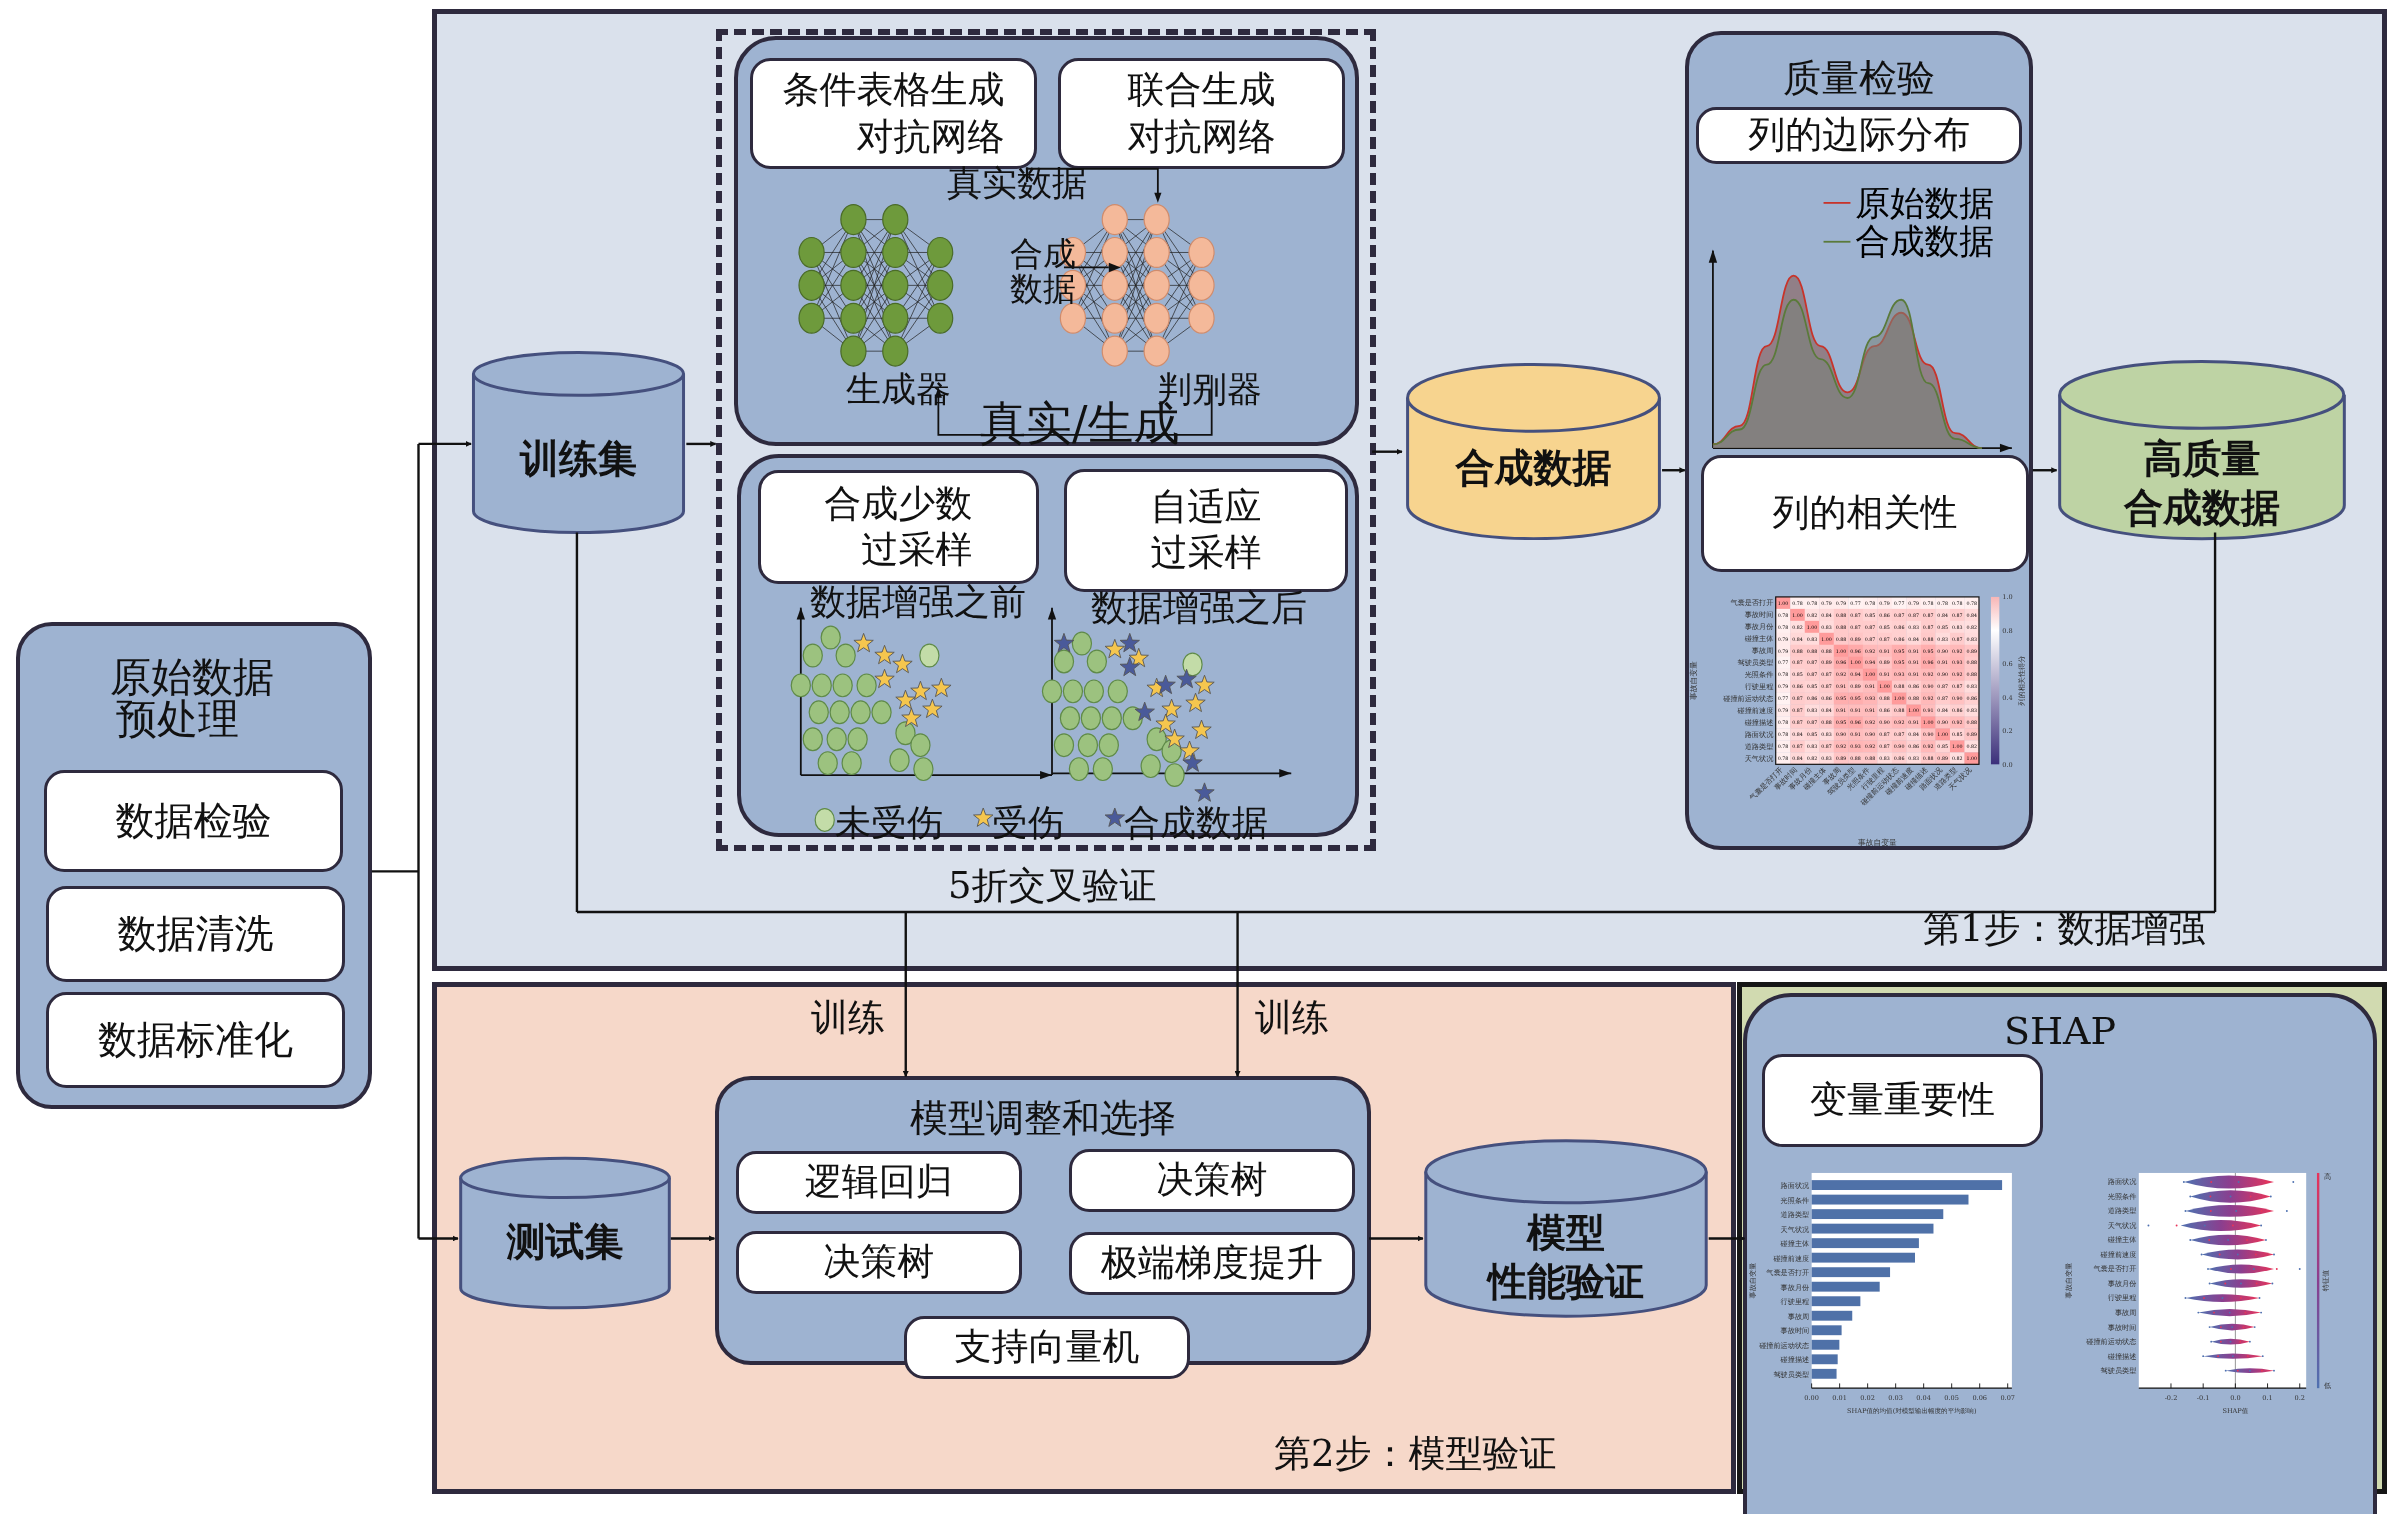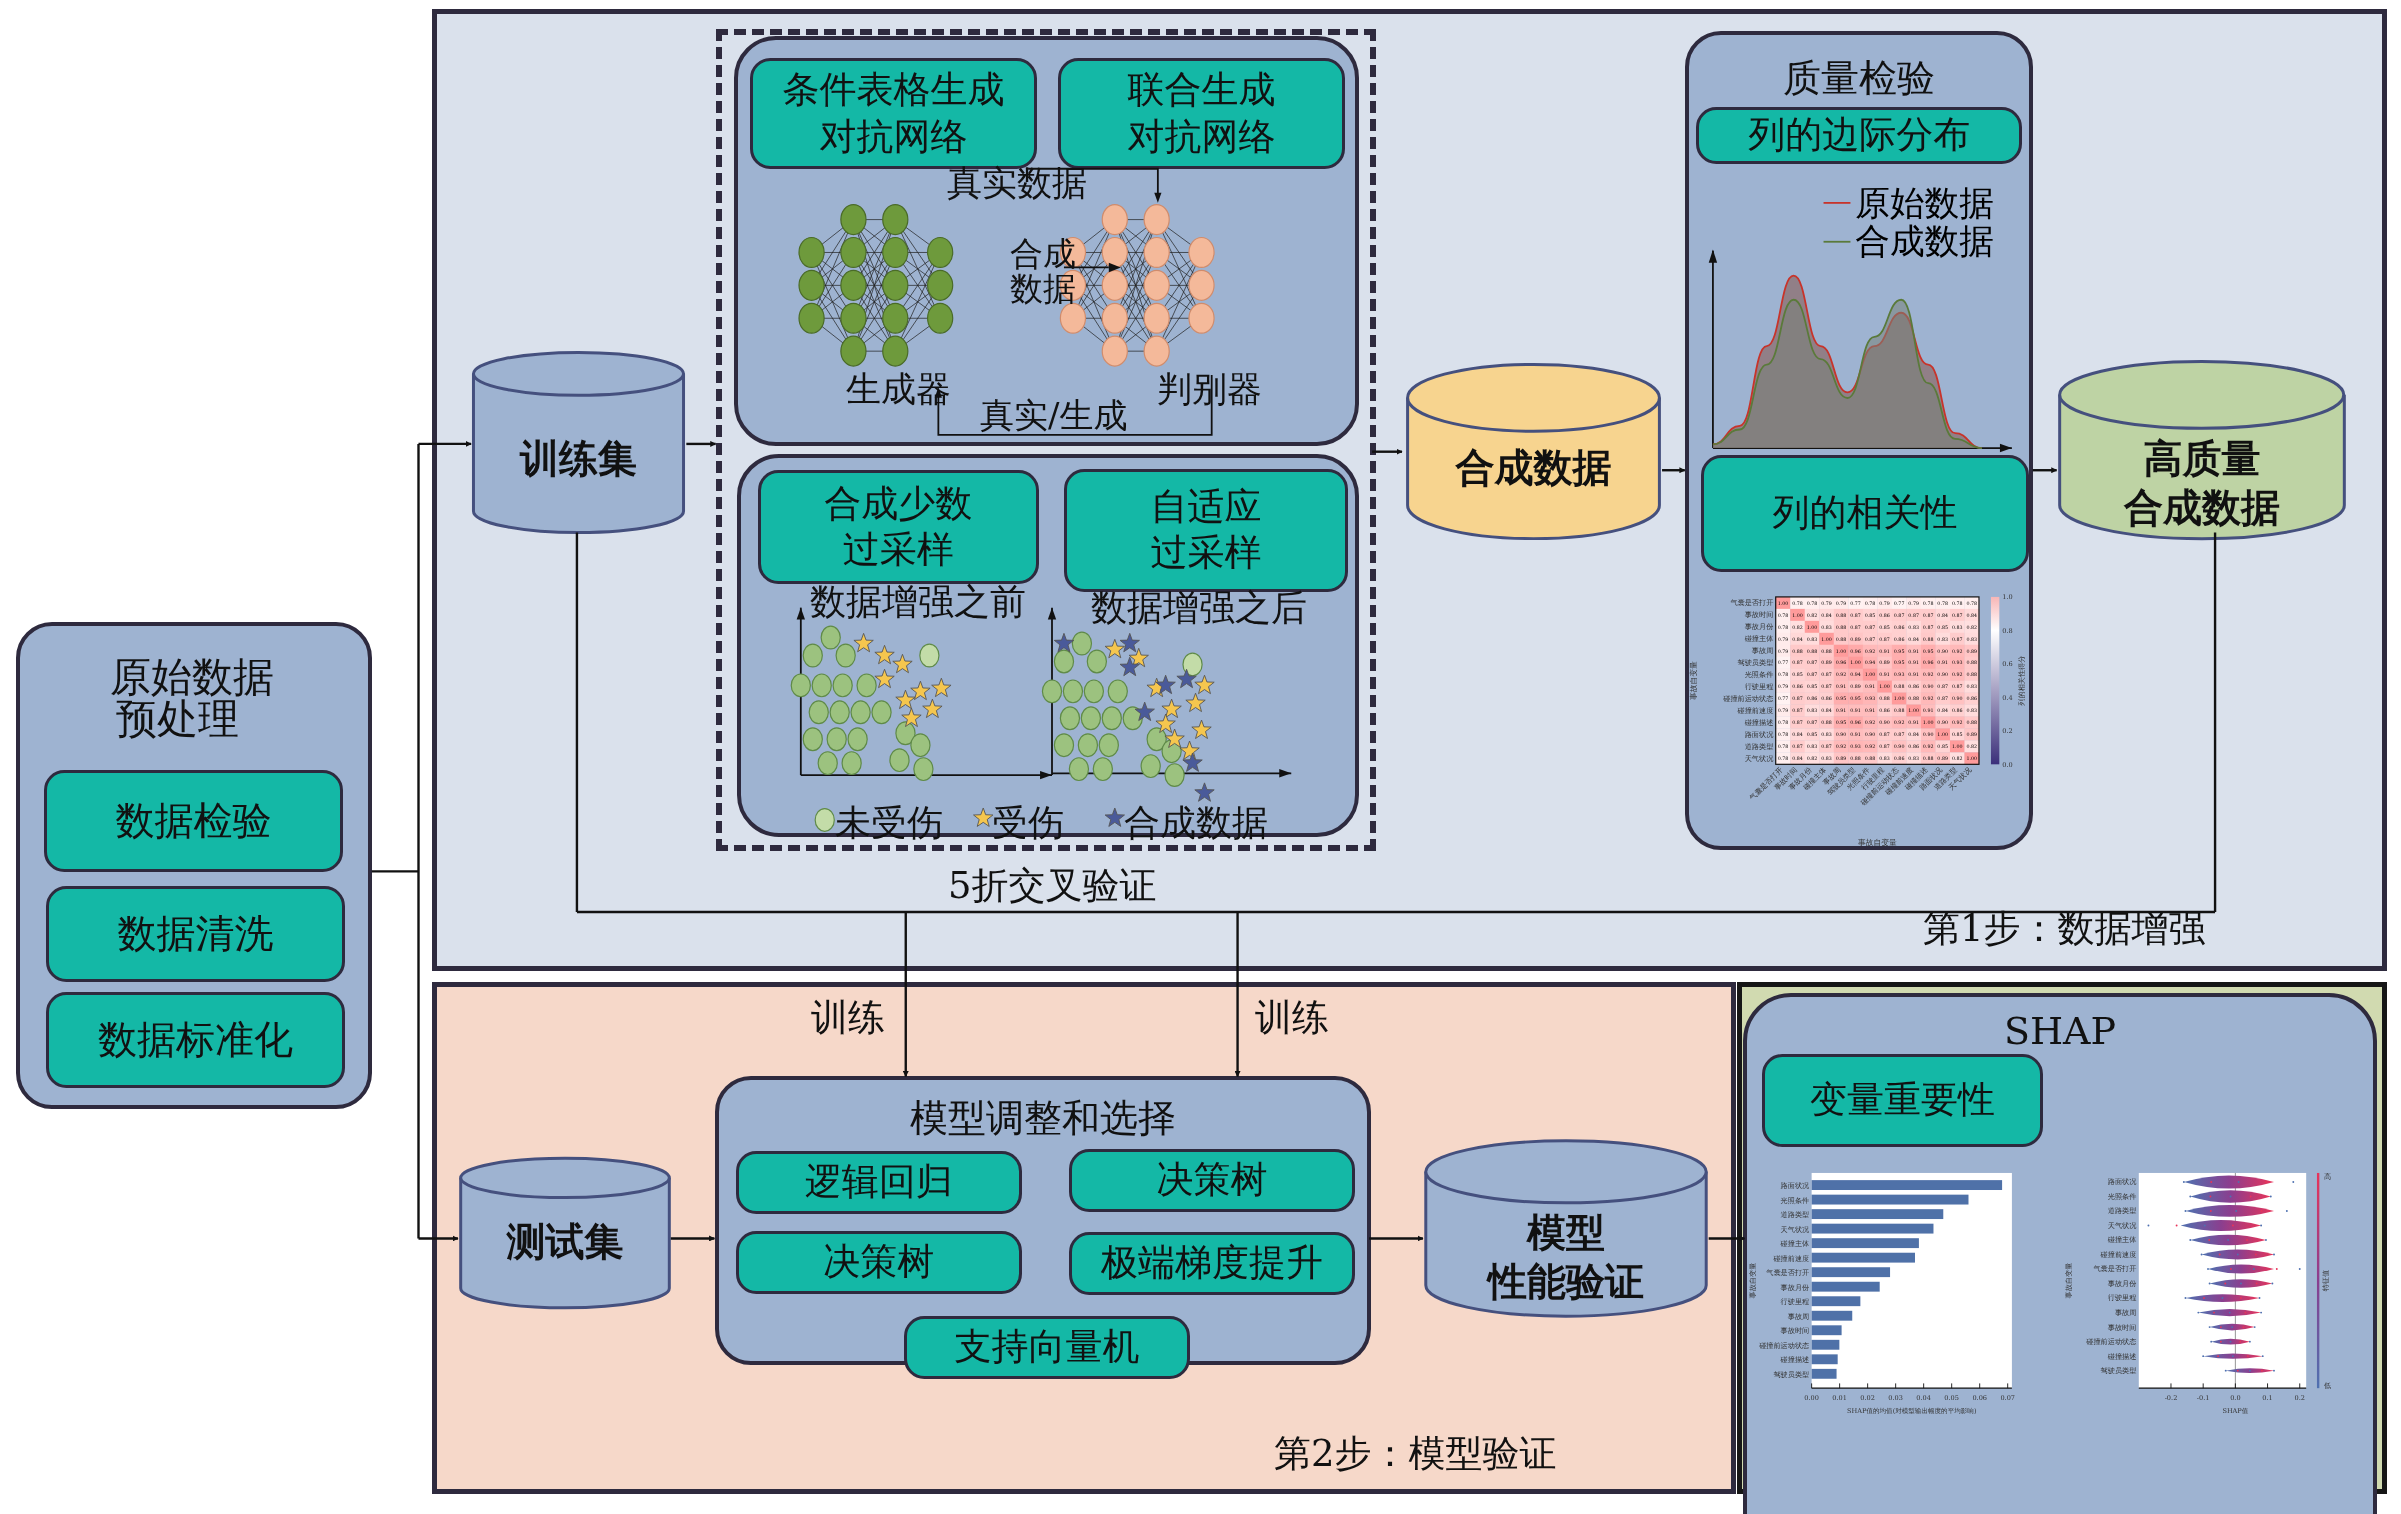--- a/index.html
+++ b/index.html
@@ -4,21 +4,21 @@
 <style>
   html,body{margin:0;padding:0;background:#ffffff;}
   body{width:2401px;height:1515px;position:relative;overflow:hidden;font-family:"DejaVu Serif","Liberation Serif",serif;color:#111;}
   .abs{position:absolute;box-sizing:border-box;}
   .step{border:5.4px solid #2e2a3e;}
   .step1{left:432px;top:9px;width:1955px;height:962px;background:#dae1ec;}
   .step2{left:432px;top:982px;width:1304px;height:512px;background:#f6d8c9;}
   .step3{left:1737px;top:982px;width:650px;height:512px;background:#d1dab0;border-color:#161616;}
   .steplabel{font-size:37px;white-space:nowrap;}
   .rbox{background:#9eb3d1;border:4.2px solid #2e2a3e;border-radius:42px;}
-  .wbox{background:#14b8a6;border:3.6px solid #2e2a3e;border-radius:20.3px;display:flex;align-items:center;justify-content:center;text-align:center;font-size:39px;line-height:1.25;white-space:pre-line;}
+  .wbox{background:#ffffff;border:3.6px solid #2e2a3e;border-radius:20.3px;display:flex;align-items:center;justify-content:center;text-align:right;font-size:39px;line-height:1.25;white-space:pre-line;}
   .title{font-size:39px;text-align:center;white-space:nowrap;}
   .txt{font-size:37px;white-space:nowrap;}
   .cyl{position:absolute;font-weight:bold;}
   .cyl svg{position:absolute;left:0;top:0;overflow:visible;}
   .cyl .label{position:absolute;left:0;right:0;text-align:center;font-size:39px;line-height:1.25;white-space:pre-line;}
   .dashed{border:6px dashed #2e2a3e;}
   svg text{font-family:"DejaVu Serif","Liberation Serif",serif;}
 </style>
 </head>
 <body>
@@ -242,21 +242,21 @@
       </g>
       <path d="M620,372 L640,380 L620,388 z" fill="#111"></path>
       <path d="M696,255 L702,272 L708,255 z" fill="#111"></path>
       <path d="M329,598 L335,580 L341,598 z" fill="#111"></path>
     </svg>
   <div class="abs txt" style="left:209px;top:120px;font-size:35px">真实数据</div>
   <div class="abs txt" style="left:272px;top:197px;font-size:33px;white-space:pre-line;line-height:1.05;text-align:center">合成
 数据</div>
   <div class="abs txt" style="left:108px;top:326px;font-size:35px">生成器</div>
   <div class="abs txt" style="left:419px;top:326px;font-size:35px">判别器</div>
-  <div class="abs txt" style="left:242px;top:353px;font-size:34px">真实/生成</div>
+  <div class="abs txt" style="left:242px;top:353px;font-size:46px">真实/生成</div>
 </div>
 
 <div class="abs rbox" style="left:737px;top:454px;width:622px;height:383px;z-index:3">
   <div class="abs wbox" style="left:16.7px;top:12px;width:281px;height:114px;font-size:37px"><span>合成少数
 过采样</span></div>
   <div class="abs wbox" style="left:323px;top:10.8px;width:284px;height:123px;font-size:37px"><span>自适应
 过采样</span></div>
   <div class="abs txt" style="left:69px;top:120px;font-size:36px">数据增强之前</div>
   <div class="abs txt" style="left:350px;top:126px;font-size:36px">数据增强之后</div>
   <svg class="abs" style="left:0;top:0" width="622" height="383" viewBox="0 0 1040 640" id="os-svg">

